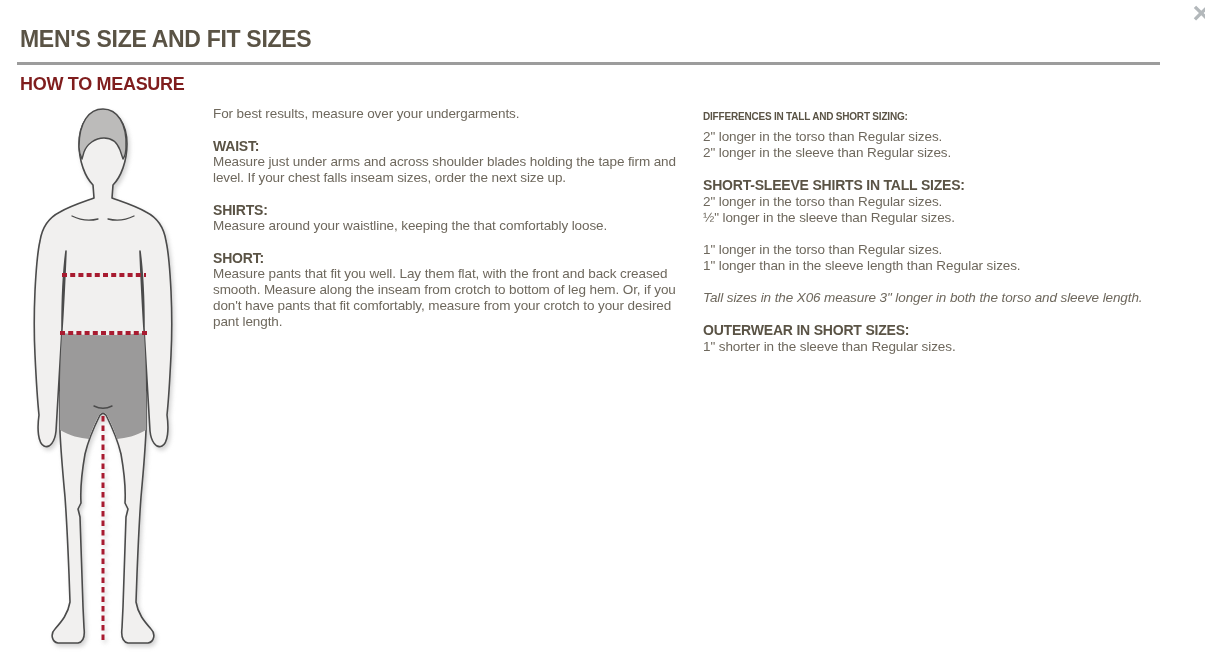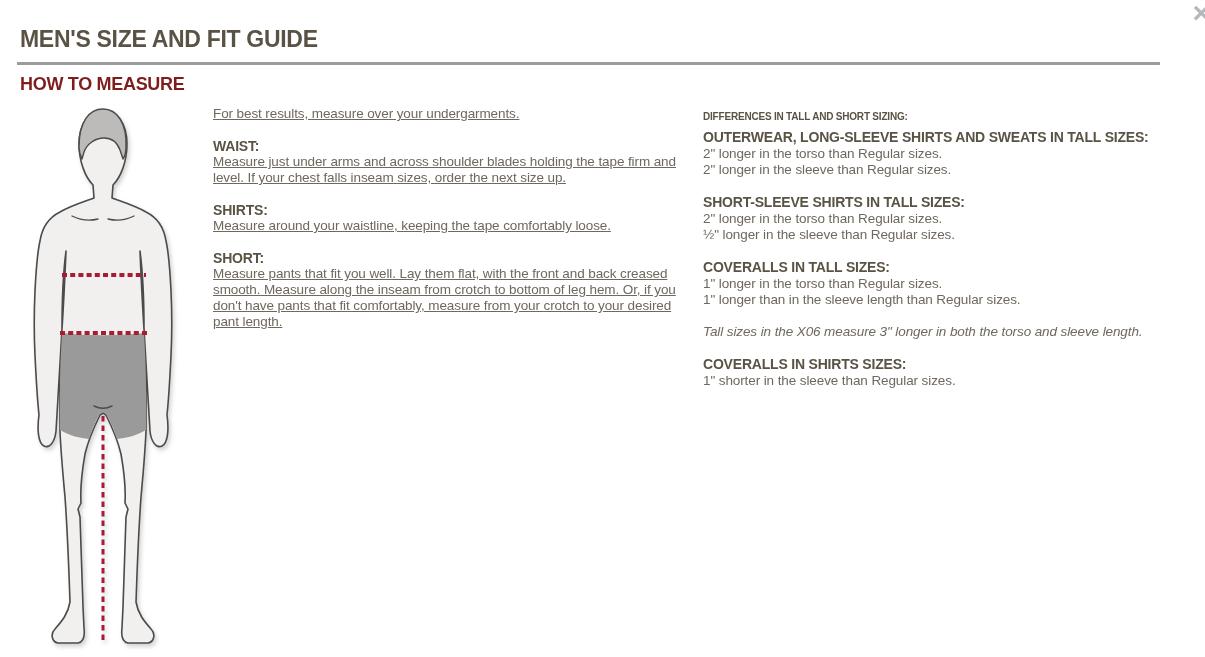--- a/index.html
+++ b/index.html
@@ -24,21 +24,21 @@
     font-size:18px;font-weight:700;color:#7f1d1d;letter-spacing:-0.3px;
   }
   .figure-wrap{
     position:absolute;left:20px;top:100px;width:165px;height:550px;
   }
   .figure-wrap svg{filter:drop-shadow(2px 3px 2px rgba(130,130,130,0.35));}
   .col-measure{
     position:absolute;left:213px;top:106px;width:480px;
     font-size:13.5px;line-height:16px;letter-spacing:-0.1px;
   }
-  .col-measure p{margin:0 0 16px 0;text-decoration:underline;}
+  .col-measure p{margin:0 0 16px 0;}
   .sec-label{
     font-size:14px;font-weight:700;color:#5a5345;letter-spacing:-0.2px;line-height:16px;
   }
   .col-sizing{
     position:absolute;left:703px;top:109px;width:485px;
     font-size:13.5px;line-height:16px;letter-spacing:-0.1px;
   }
   .sizing-heading{
     font-size:10px;font-weight:700;color:#5a5345;letter-spacing:-0.2px;margin:0 0 4px 0;
   }
@@ -47,21 +47,21 @@
     font-size:14px;font-weight:700;color:#5a5345;letter-spacing:-0.2px;line-height:17px;
   }
   .group .line{line-height:16px;white-space:nowrap;}
   .note{font-style:italic;margin:0 0 16px 0;white-space:nowrap;}
 </style>
 </head>
 <body>
 
 <div>
 
-  <div class="page-title">MEN'S SIZE AND FIT GUIDE</div>
+  <div class="page-title">MEN'S SIZE AND FIT SIZES</div>
 
   <span class="close-btn">×</span>
 
   <div class="divider"></div>
 
   <div class="section-title">HOW TO MEASURE</div>
 
   <div class="figure-wrap">
     <svg width="165" height="550" viewBox="0 0 165 550" xmlns="http://www.w3.org/2000/svg">
 
@@ -152,48 +152,46 @@
     </svg>
   </div>
 
   <div class="col-measure">
     <p>For best results, measure over your undergarments.</p>
 
     <div class="sec-label">WAIST:</div>
     <p>Measure just under arms and across shoulder blades holding the tape firm and level. If your chest falls inseam sizes, order the next size up.</p>
 
     <div class="sec-label">SHIRTS:</div>
-    <p>Measure around your waistline, keeping the tape comfortably loose.</p>
+    <p>Measure around your waistline, keeping the that comfortably loose.</p>
 
     <div class="sec-label">SHORT:</div>
     <p>Measure pants that fit you well. Lay them flat, with the front and back creased smooth. Measure along the inseam from crotch to bottom of leg hem. Or, if you don't have pants that fit comfortably, measure from your crotch to your desired pant length.</p>
   </div>
 
   <div class="col-sizing">
     <div class="sizing-heading">DIFFERENCES IN TALL AND SHORT SIZING:</div>
 
     <div class="group">
-      <div class="group-label">OUTERWEAR, LONG-SLEEVE SHIRTS AND SWEATS IN TALL SIZES:</div>
       <div class="line">2" longer in the torso than Regular sizes.</div>
       <div class="line">2" longer in the sleeve than Regular sizes.</div>
     </div>
 
     <div class="group">
       <div class="group-label">SHORT-SLEEVE SHIRTS IN TALL SIZES:</div>
       <div class="line">2" longer in the torso than Regular sizes.</div>
       <div class="line">½" longer in the sleeve than Regular sizes.</div>
     </div>
 
     <div class="group">
-      <div class="group-label">COVERALLS IN TALL SIZES:</div>
       <div class="line">1" longer in the torso than Regular sizes.</div>
       <div class="line">1" longer than in the sleeve length than Regular sizes.</div>
     </div>
 
     <p class="note">Tall sizes in the X06 measure 3" longer in both the torso and sleeve length.</p>
 
     <div class="group">
-      <div class="group-label">COVERALLS IN SHIRTS SIZES:</div>
+      <div class="group-label">OUTERWEAR IN SHORT SIZES:</div>
       <div class="line">1" shorter in the sleeve than Regular sizes.</div>
     </div>
   </div>
 
 </div>
 
 </body></html>

